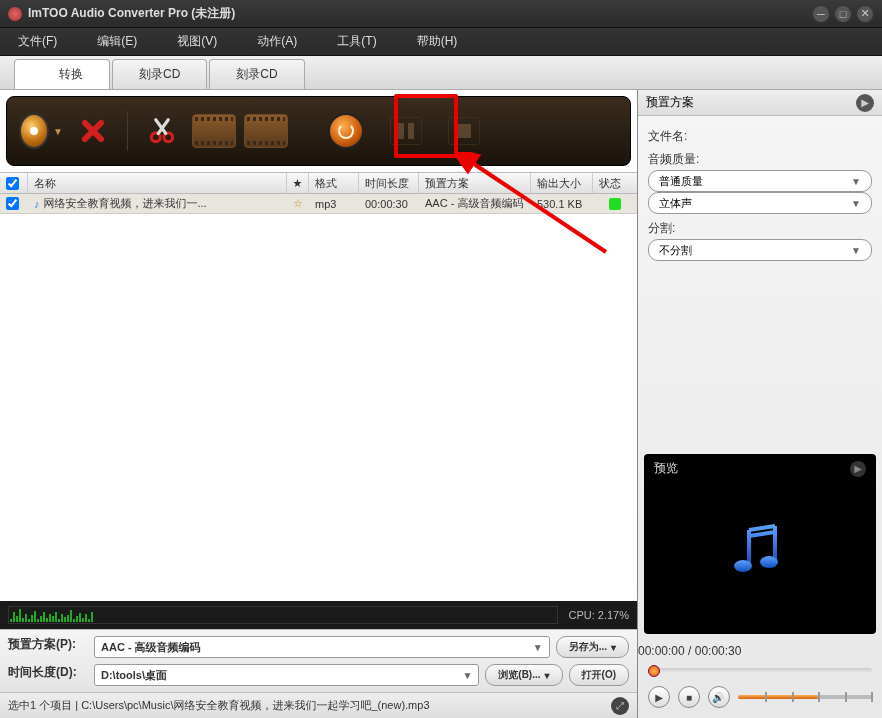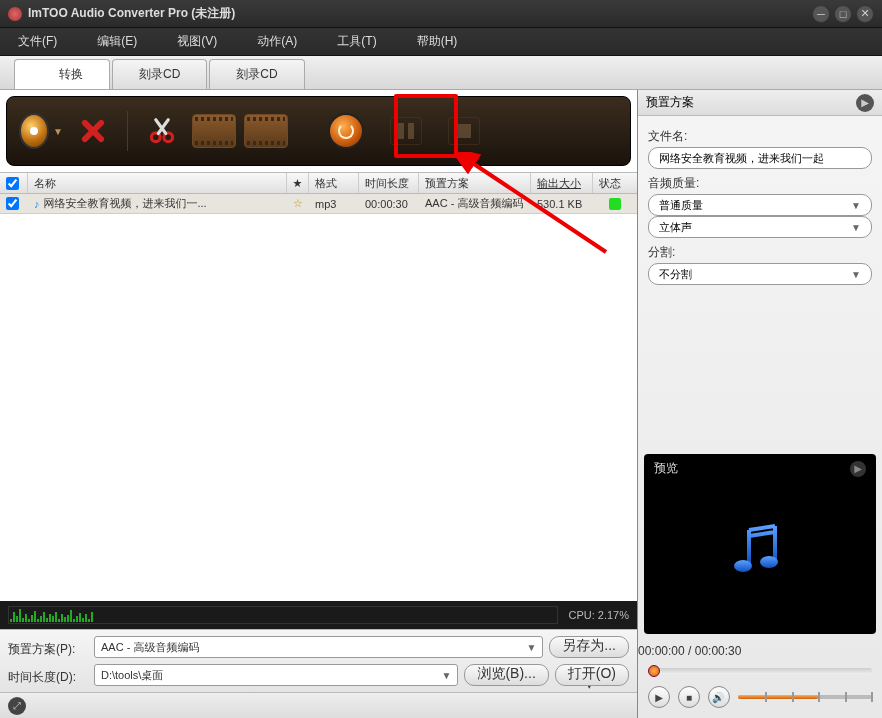--- a/index.html
+++ b/index.html
@@ -44,21 +44,21 @@
 .tb-stop .sq { width: 14px; height: 14px; background: #8a6a4a; }
 
 .header-row { background: linear-gradient(#f8f8f8, #e0e0e0); height: 22px; display: flex; align-items: center; font-size: 11px; color: #333; border-bottom: 1px solid #bbb; border-top: 1px solid #bbb; }
 .hcol { padding: 0 6px; border-right: 1px solid #ccc; height: 100%; display: flex; align-items: center; }
 .hcol.chk { width: 28px; }
 .hcol.name { flex: 1; }
 .hcol.star { width: 22px; justify-content: center; }
 .hcol.fmt { width: 50px; }
 .hcol.dur { width: 60px; }
 .hcol.preset { width: 112px; }
-.hcol.size { width: 62px; text-decoration: underline; }
+.hcol.size { width: 62px; }
 .hcol.stat { width: 44px; border-right: none; }
 
 .data-row { height: 20px; display: flex; align-items: center; font-size: 11px; color: #333; background: #e8e4de; border-bottom: 1px solid #d0ccc6; }
 .dcol { padding: 0 6px; height: 100%; display: flex; align-items: center; overflow: hidden; white-space: nowrap; }
 .dcol.chk { width: 28px; }
 .dcol.name { flex: 1; gap: 4px; }
 .dcol.star { width: 22px; justify-content: center; color: #c0a030; }
 .dcol.fmt { width: 50px; }
 .dcol.dur { width: 60px; }
 .dcol.preset { width: 112px; }
@@ -67,25 +67,25 @@
 .note-icon { color: #3a8adb; }
 .status-dot { width: 12px; height: 12px; background: #2d2; border-radius: 2px; margin: auto; }
 
 .list-body { flex: 1; background: #fff; overflow: auto; }
 
 .cpu-bar { background: #1a1a1a; height: 28px; display: flex; align-items: center; padding: 0 8px; color: #bbb; font-size: 11px; }
 .cpu-graph { flex: 1; height: 18px; display: flex; align-items: flex-end; gap: 1px; margin-right: 10px; border: 1px solid #333; padding: 1px; }
 .cpu-graph span { width: 2px; background: #2a2; }
 
 .bottom-controls { background: linear-gradient(#f5f5f5, #e4e4e4); padding: 6px 8px; display: flex; flex-direction: column; gap: 6px; border-top: 1px solid #bbb; }
-.bc-row { display: flex; align-items: flex-end; gap: 6px; font-size: 12px; color: #333; }
+.bc-row { display: flex; align-items: flex-start; gap: 6px; font-size: 12px; color: #333; font-weight: bold; }
 .bc-row label { width: 80px; }
 .bc-row .combo { flex: 1; background: #fff; border: 1px solid #999; border-radius: 3px; height: 22px; padding: 0 6px; display: flex; align-items: center; justify-content: space-between; font-size: 11px; }
 .bc-row .combo .arr { color: #666; font-size: 10px; }
-.bc-row .btn { background: linear-gradient(#fafafa, #ddd); border: 1px solid #999; border-radius: 10px; height: 22px; padding: 0 12px; font-size: 14px; display: flex; align-items: center; gap: 21px; cursor: pointer; flex-direction: column; }
+.bc-row .btn { background: linear-gradient(#fafafa, #ddd); border: 1px solid #999; border-radius: 10px; height: 22px; padding: 0 12px; font-size: 10px; display: flex; align-items: center; gap: 4px; cursor: pointer; }
 
 .status-bar { background: linear-gradient(#eee, #ddd); height: 26px; display: flex; align-items: center; padding: 0 8px; font-size: 11px; color: #333; border-top: 1px solid #bbb; justify-content: space-between; }
 .status-bar .expand { width: 18px; height: 18px; background: #444; border-radius: 50%; display: flex; align-items: center; justify-content: center; color: #ccc; font-size: 10px; cursor: pointer; }
 
 
 .rp-section { padding: 6px 10px; font-size: 12px; }
 .rp-head { display: flex; align-items: center; justify-content: space-between; background: linear-gradient(#eee, #ddd); height: 26px; padding: 0 8px; border-bottom: 1px solid #bbb; font-size: 12px; }
 .rp-head .circ { width: 18px; height: 18px; background: #555; border-radius: 50%; display: flex; align-items: center; justify-content: center; color: #ccc; cursor: pointer; font-size: 10px; }
 .rp-label { color: #333; margin: 6px 0 2px; }
 .rp-combo { background: #fff; border: 1px solid #999; border-radius: 10px; height: 22px; padding: 0 10px; display: flex; align-items: center; justify-content: space-between; font-size: 11px; cursor: pointer; }
@@ -267,34 +267,32 @@
         </div>
         <div class="btn">
             <span>浏览(B)...</span>
             <span>▾</span>
           </div>
         <div class="btn">打开(O)</div>
       </div>
     </div>
 
     <div class="status-bar">
+      <span>选中1 个项目 | C:\Users\pc\Music\网络安全教育视频，进来我们一起学习吧_(new).mp3</span>
       <div class="expand">⤢</div>
     </div>
   </div>
 
   <div class="right-pane">
     <div class="rp-head">
       <span>预置方案</span>
       <div class="circ">▶</div>
     </div>
     <div class="rp-section">
       <div class="rp-label">文件名:</div>
-      <div class="rp-combo">
-        <span>网络安全教育视频，进来我们一起</span>
-      </div>
       <div class="rp-label">音频质量:</div>
       <div class="rp-combo">
         <span>普通质量</span>
           <span class="arr">▼</span>
       </div>
       <div class="rp-combo">
         <span>立体声</span>
           <span class="arr">▼</span>
       </div>
       <div class="rp-label">分割:</div>

